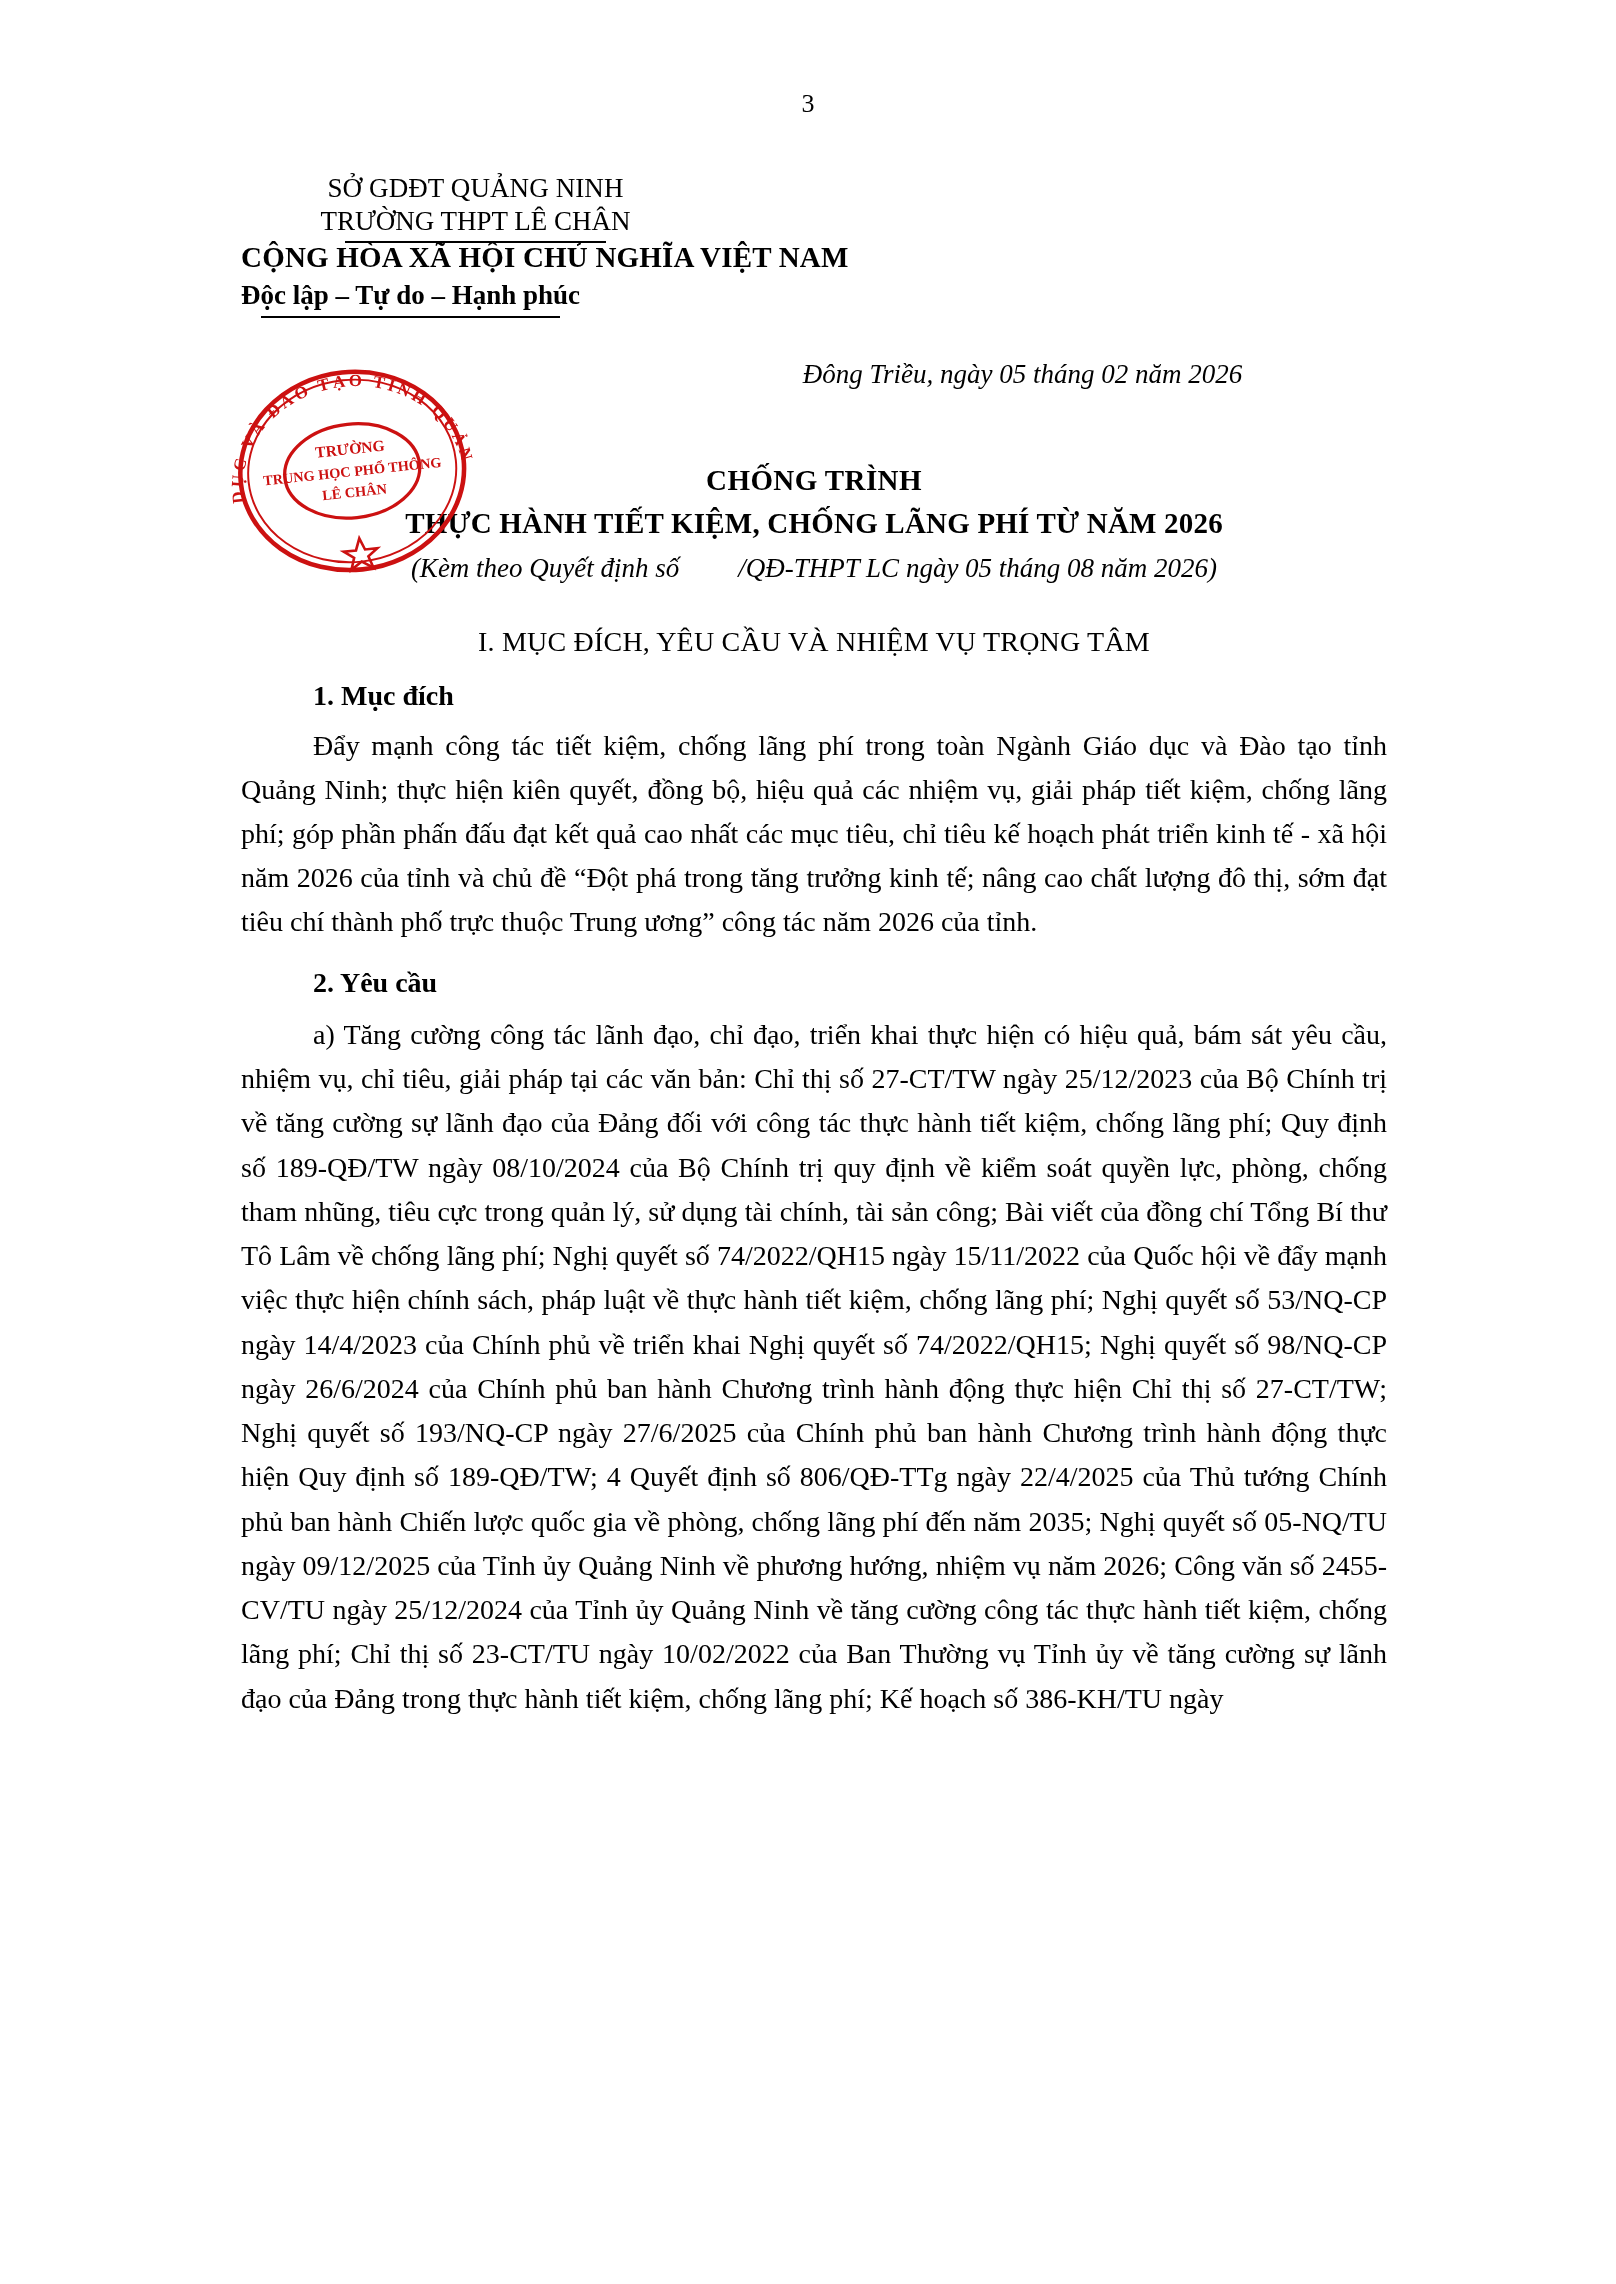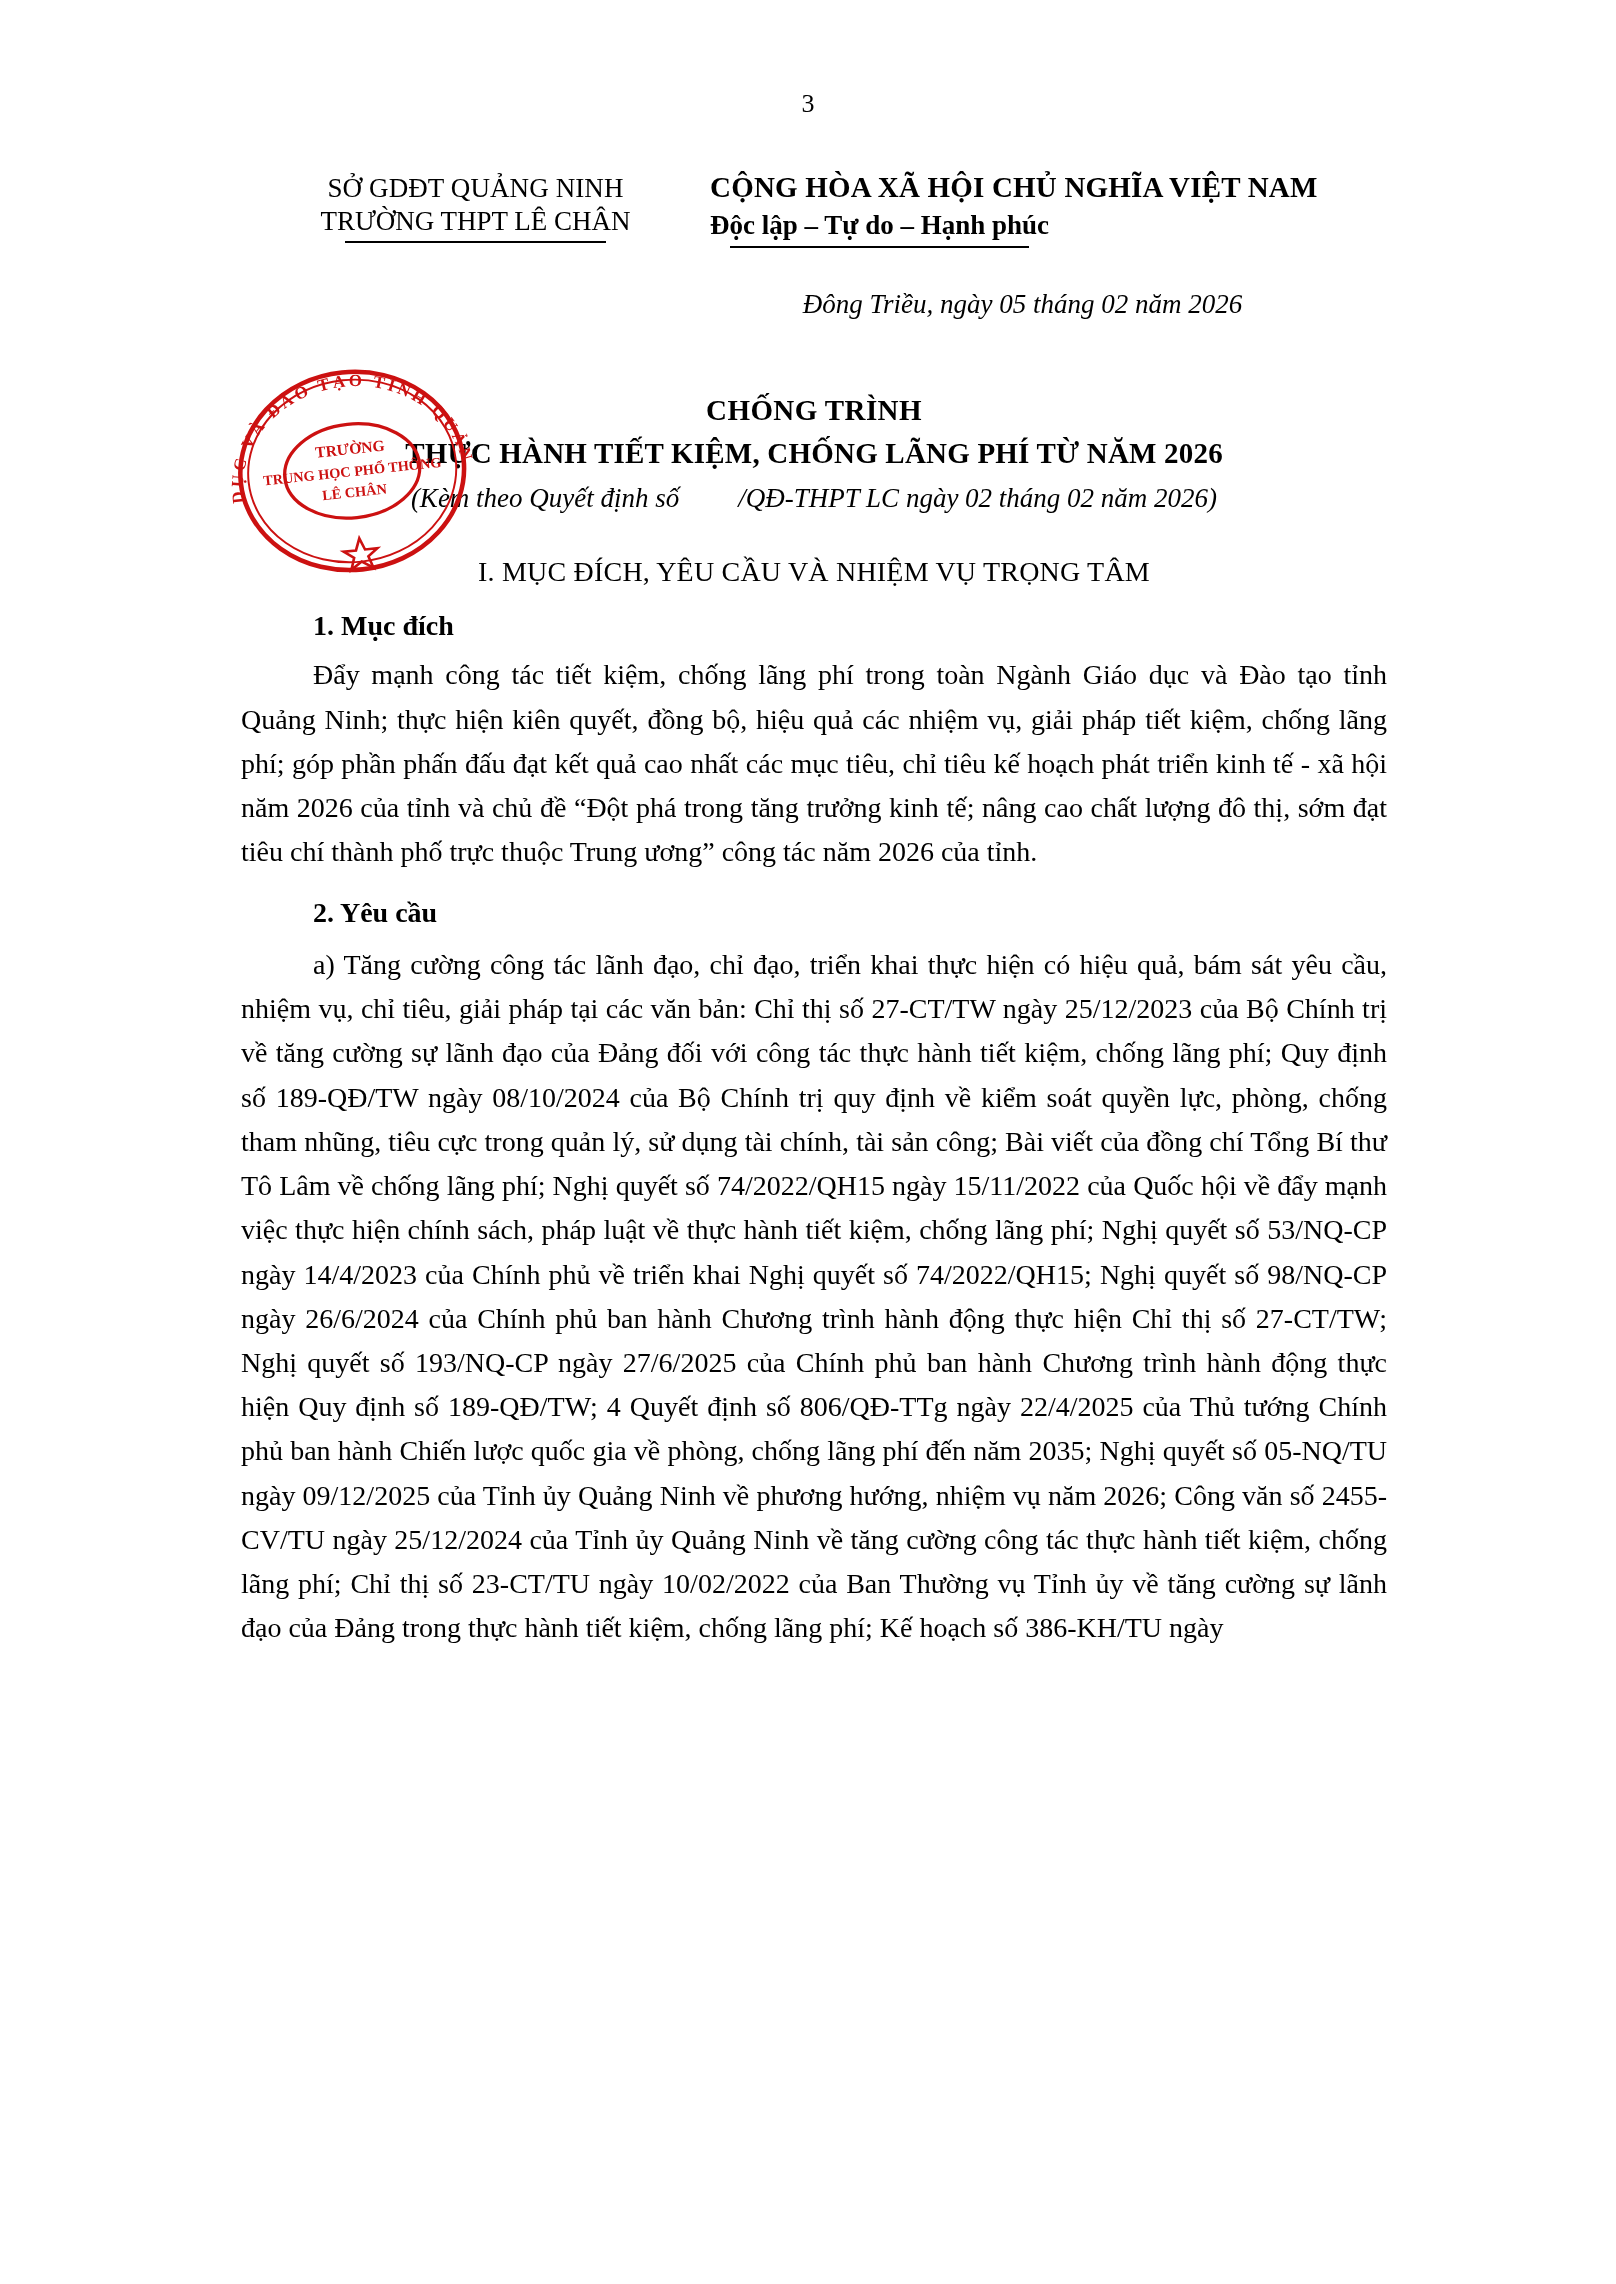--- a/index.html
+++ b/index.html
@@ -33,21 +33,21 @@
   }
   .content {
     position: absolute;
     top: 169px;
     left: 241px;
     width: 1146px;
   }
   
   .header {
     display: flex;
-    flex-direction: row;
+    flex-direction: column;
     align-items: flex-start;
     width: 100%;
   }
   .header-left {
     width: 469px;
     text-align: center;
     padding-top: 2.6px;
   }
   .header-right {
     flex: 1;
@@ -186,21 +186,21 @@
         <div class="hdr-motto">Độc lập – Tự do – Hạnh phúc</div>
       </div>
     </div>
 
     <div class="date-line">Đông Triều, ngày 05 tháng 02  năm 2026</div>
 
     <div class="title-block">
       <div class="doc-title">CHỐNG TRÌNH</div>
       <div class="doc-subtitle">THỰC HÀNH TIẾT KIỆM, CHỐNG LÃNG PHÍ TỪ NĂM 2026</div>
       <div class="doc-attach">
-        <span>(Kèm theo Quyết định số</span><span class="gap"></span><span>/QĐ-THPT LC ngày 02 tháng 02 năm 2026)</span>
+        <span>(Kèm theo Quyết định số</span><span class="gap"></span><span>/QĐ-THPT LC ngày 05 tháng 08 năm 2026)</span>
       </div>
     </div>
 
     <div class="section-heading">I. MỤC ĐÍCH, YÊU CẦU VÀ NHIỆM VỤ TRỌNG TÂM</div>
 
     <div class="sub-heading">1. Mục đích</div>
     <p class="body-text">Đẩy mạnh công tác tiết kiệm, chống lãng phí trong toàn Ngành Giáo dục và Đào tạo tỉnh Quảng Ninh; thực hiện kiên quyết, đồng bộ, hiệu quả các nhiệm vụ, giải pháp tiết kiệm, chống lãng phí; góp phần phấn đấu đạt kết quả cao nhất các mục tiêu, chỉ tiêu kế hoạch phát triển kinh tế - xã hội năm 2026 của tỉnh và chủ đề “Đột phá trong tăng trưởng kinh tế; nâng cao chất lượng đô thị, sớm đạt tiêu chí thành phố trực thuộc Trung ương” công tác năm 2026 của tỉnh.</p>
 
     <div class="sub-heading">2. Yêu cầu</div>
     <p class="body-text tight">a) Tăng cường công tác lãnh đạo, chỉ đạo, triển khai thực hiện có hiệu quả, bám sát yêu cầu, nhiệm vụ, chỉ tiêu, giải pháp tại các văn bản: Chỉ thị số 27-CT/TW ngày 25/12/2023 của Bộ Chính trị về tăng cường sự lãnh đạo của Đảng đối với công tác thực hành tiết kiệm, chống lãng phí; Quy định số 189-QĐ/TW ngày 08/10/2024 của Bộ Chính trị quy định về kiểm soát quyền lực, phòng, chống tham nhũng, tiêu cực trong quản lý, sử dụng tài chính, tài sản công; Bài viết của đồng chí Tổng Bí thư Tô Lâm về chống lãng phí; Nghị quyết số 74/2022/QH15 ngày 15/11/2022 của Quốc hội về đẩy mạnh việc thực hiện chính sách, pháp luật về thực hành tiết kiệm, chống lãng phí; Nghị quyết số 53/NQ-CP ngày 14/4/2023 của Chính phủ về triển khai Nghị quyết số 74/2022/QH15; Nghị quyết số 98/NQ-CP ngày 26/6/2024 của Chính phủ ban hành Chương trình hành động thực hiện Chỉ thị số 27-CT/TW; Nghị quyết số 193/NQ-CP ngày 27/6/2025 của Chính phủ ban hành Chương trình hành động thực hiện Quy định số 189-QĐ/TW; 4 Quyết định số 806/QĐ-TTg ngày 22/4/2025 của Thủ tướng Chính phủ ban hành Chiến lược quốc gia về phòng, chống lãng phí đến năm 2035; Nghị quyết số 05-NQ/TU ngày 09/12/2025 của Tỉnh ủy Quảng Ninh về phương hướng, nhiệm vụ năm 2026; Công văn số 2455-CV/TU ngày 25/12/2024 của Tỉnh ủy Quảng Ninh về tăng cường công tác thực hành tiết kiệm, chống lãng phí; Chỉ thị số 23-CT/TU ngày 10/02/2022 của Ban Thường vụ Tỉnh ủy về tăng cường sự lãnh đạo của Đảng trong thực hành tiết kiệm, chống lãng phí; Kế hoạch số 386-KH/TU ngày</p>

